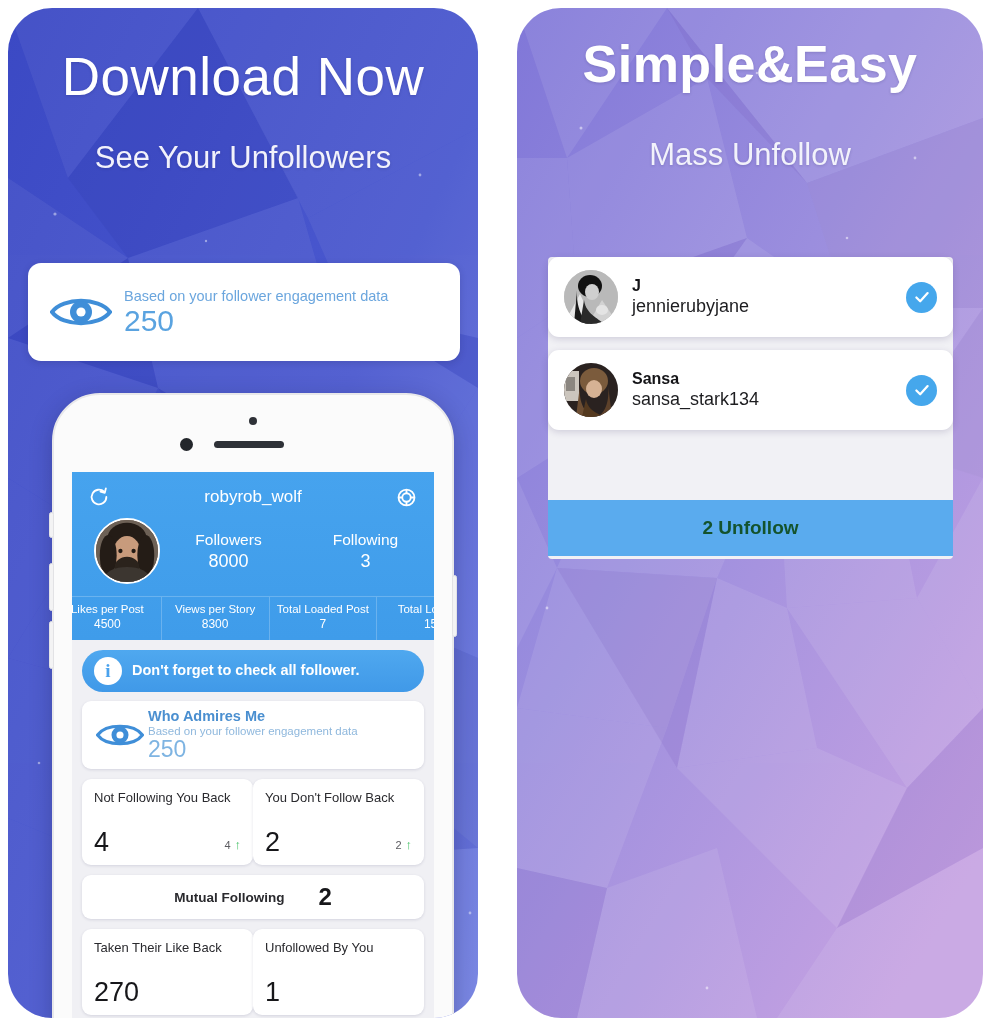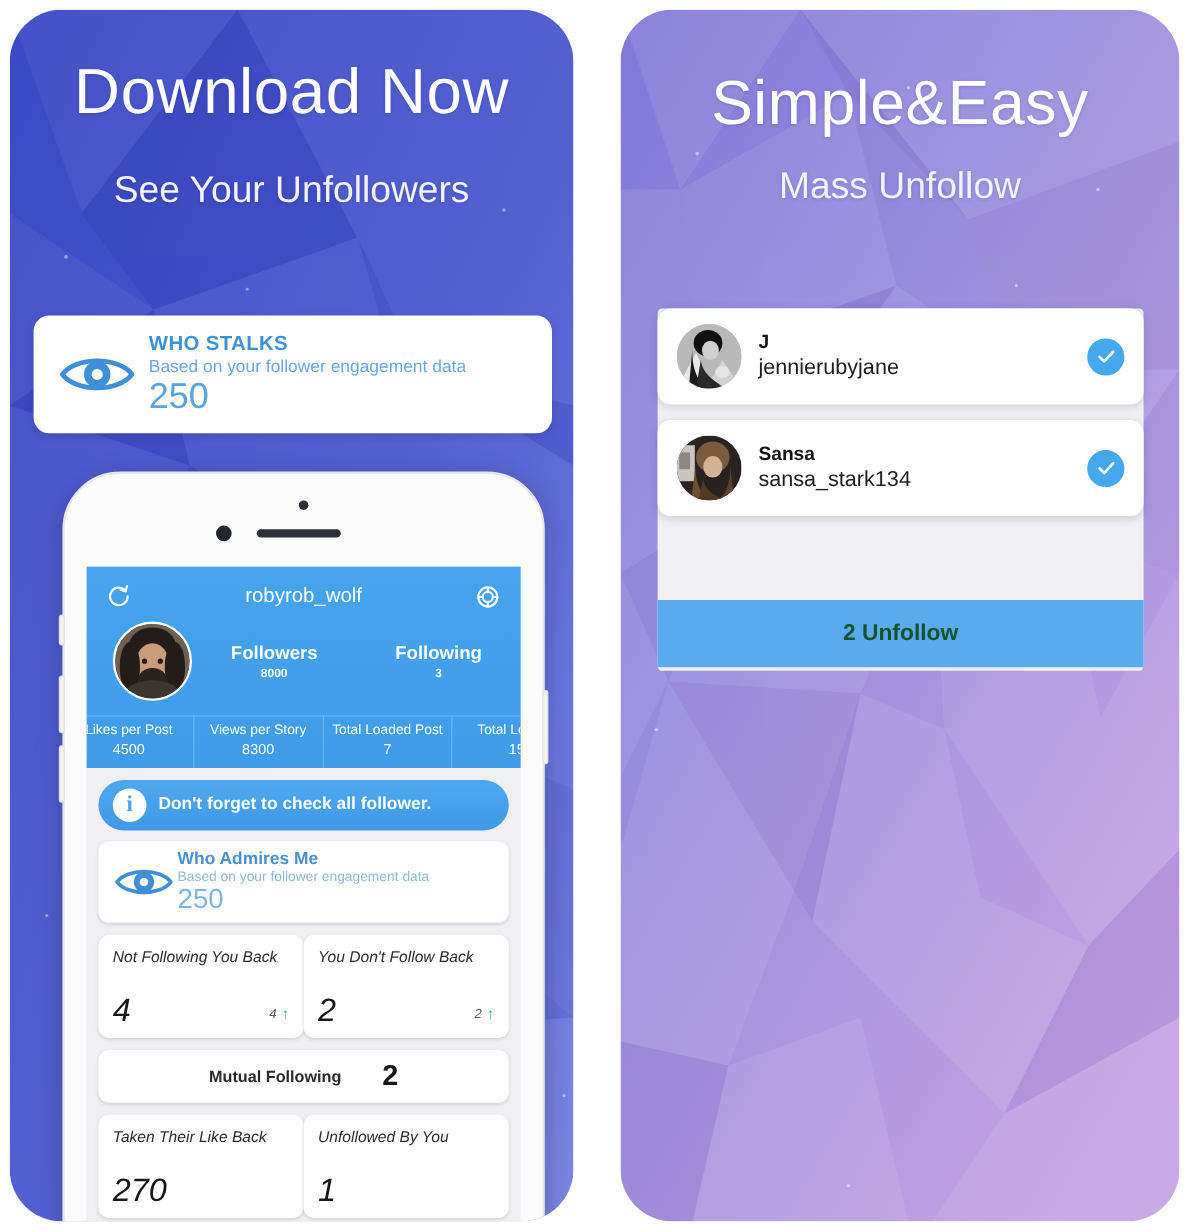--- a/index.html
+++ b/index.html
@@ -39,21 +39,21 @@
   }
   .head-sub {
     position: absolute; left: 0; right: 0;
     text-align: center;
     color: #f2f2fb;
     font-weight: 400;
     text-shadow: 0 1px 3px rgba(20,20,70,.18);
   }
   .panel-left .head-title  { top: 38px; font-size: 53px; }
   .panel-left .head-sub    { top: 132px; font-size: 31px; }
-  .panel-right .head-title { top: 48px; font-size: 52px; }
+  .panel-right .head-title { top: 26px; font-size: 52px; font-weight: bold; }
   .panel-right .head-sub   { top: 129px; font-size: 31px; }
 
   
   .stalks-card {
     position: absolute;
     left: 20px; top: 255px; width: 432px; height: 98px;
     background: #ffffff;
     border-radius: 13px;
     box-shadow: 0 2px 7px rgba(30,30,80,.18);
     display: flex; align-items: center;
@@ -106,24 +106,24 @@
 
   .profile-row {
     display: flex; align-items: center; padding: 6px 0 12px 22px; gap: 0;
   }
   .avatar-big {
     width: 66px; height: 66px; border-radius: 50%;
     border: 2px solid #ffffff; overflow:hidden; flex:0 0 66px;
     background:#5b4636;
   }
   .avatar-big svg, .avatar-sm svg { display:block; width:100%; height:100%; }
-  .follow-stats { display:flex; flex:1;font-weight:bold; }
+  .follow-stats { display:flex; flex:1; }
   .follow-stat { flex:1; text-align:center; color:#fff; }
   .follow-stat .lbl { font-size: 15.5px; }
-  .follow-stat .val { font-size: 10px; margin-top:2px; }
+  .follow-stat .val { font-size: 18px; margin-top:2px; }
 
   .metrics-row { display:flex; border-top:1px solid rgba(255,255,255,.22); }
   .metric {
     flex:1; text-align:center; color:#fff; padding: 6px 2px 9px 2px;
     border-right: 1px solid rgba(255,255,255,.22);
     white-space: nowrap; overflow: hidden;
   }
   .metric:last-child { border-right:none; }
   .metric .lbl { font-size: 11.5px; }
   .metric .val { font-size: 12px; margin-top: 2px; }
@@ -148,21 +148,21 @@
     background:#fff; border-radius: 9px; box-shadow: 0 1px 3px rgba(40,40,90,.14);
   }
   .admires {
     margin-top: 9px; display:flex; align-items:center; padding: 8px 10px; height:68px;
   }
   .admires-eye { width:56px; flex:0 0 56px; display:flex; align-items:center; justify-content:center;}
   .admires-title { font-size: 14.5px; font-weight:700; color:#4a8fd0; }
   .admires-desc  { font-size: 11.5px; color:#8fb8dd; margin-top:1px;}
   .admires-num   { font-size: 23px; color:#7eb4e2; line-height:1.05; }
 
-  .grid2 { display:flex; margin-top: 10px; font-style: italic; }
+  .grid2 { display:flex; margin-top: 10px; }
   .stat-card { flex:1; padding: 11px 12px 10px 12px; min-height: 86px; position:relative; }
   .stat-label { font-size: 13px; color:#2a2a2e; line-height:1.25; }
   .stat-value { font-size: 27px; color:#17171a; position:absolute; left:12px; bottom: 7px; }
   .stat-delta {
     position:absolute; right: 12px; bottom: 14px;
     font-size: 11px; color:#5b5b60; display:flex; align-items:center; gap:4px;
   }
   .arrow-up { color:#45c166; font-size: 13px; line-height:1; }
 
   .mutual {
@@ -262,21 +262,20 @@
 
     <div class="stalks-card">
       <div class="stalks-eye">
         <svg width="62" height="36" viewBox="0 0 62 36">
           <path d="M2 18 C13 3, 49 3, 60 18 C49 33, 13 33, 2 18 Z" fill="none" stroke="#3f8ed8" stroke-width="4"></path>
           <circle cx="31" cy="18" r="11" fill="#3f8ed8"></circle>
           <circle cx="31" cy="18" r="4.6" fill="#ffffff"></circle>
         </svg>
       </div>
       <div class="stalks-txt">
-        <div class="stalks-title">WHO STALKS</div>
         <div class="stalks-desc">Based on your follower engagement data</div>
         <div class="stalks-num">250</div>
       </div>
     </div>
 
     <div class="phone phone-left">
       <div class="phone-dot" style="left:50%;margin-left:-4px;top:22px;width:8px;height:8px;"></div>
       <div class="phone-cam" style="left:126px;top:43px;width:13px;height:13px;"></div>
       <div class="phone-speaker" style="left:160px;top:46px;width:70px;height:7px;"></div>
       <div class="side-btn" style="left:-5px;top:117px;width:5px;height:26px;"></div>

